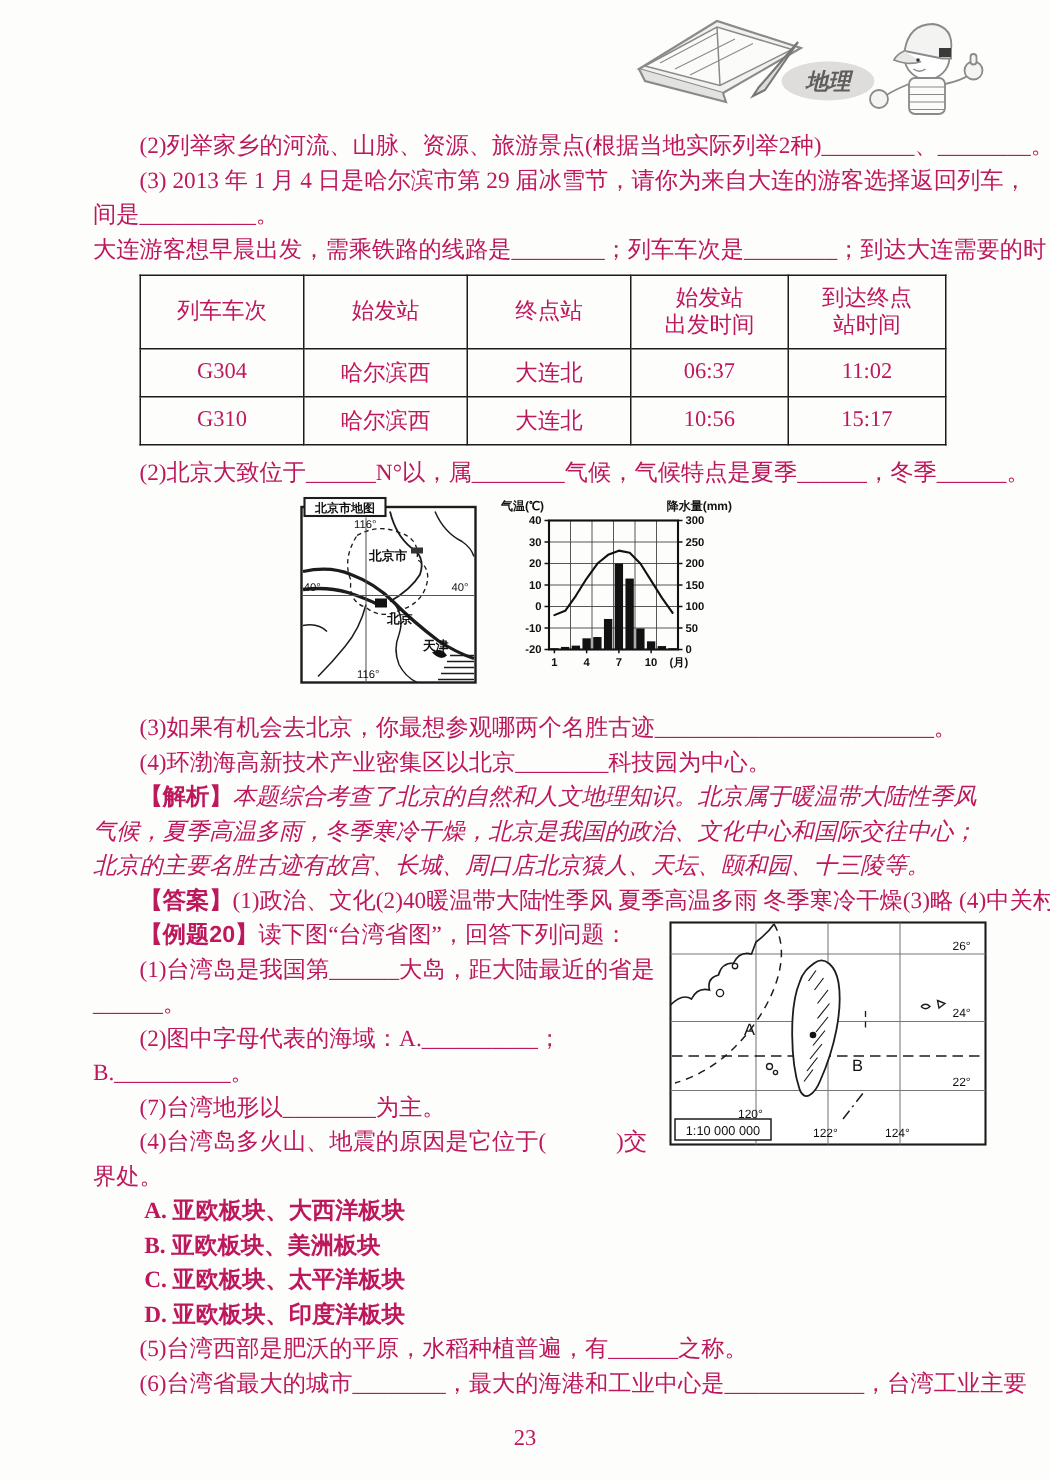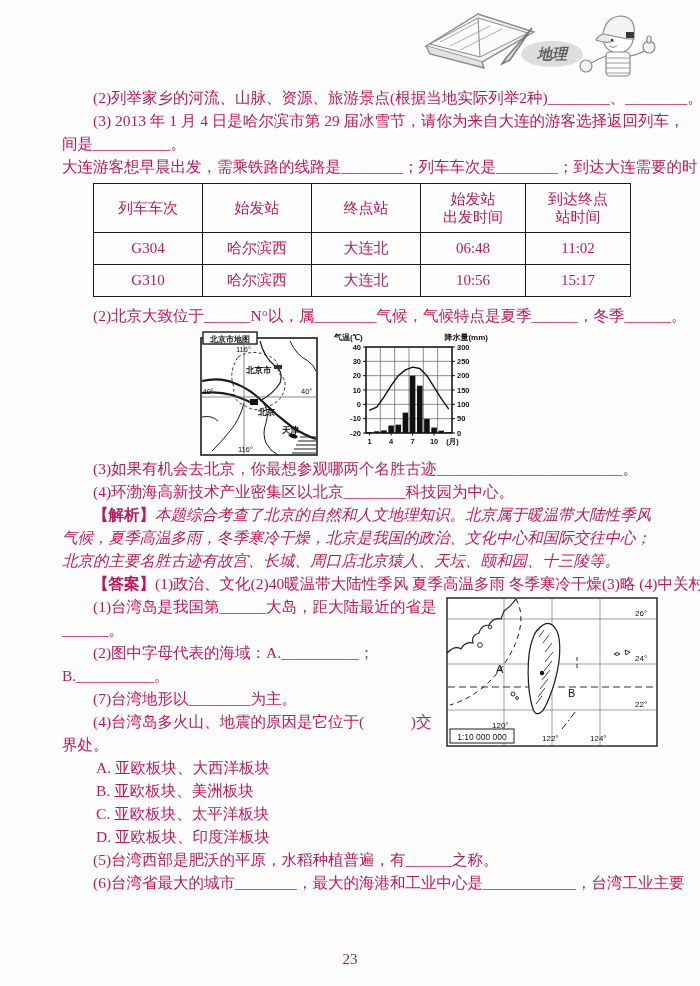--- a/index.html
+++ b/index.html
@@ -12,28 +12,28 @@
   .blab{font-family:"Liberation Sans",sans-serif;font-weight:bold;}
   .kai{font-style:italic;}
   
   table.train{border-collapse:collapse;margin:5px auto 7px auto;}
   table.train th,table.train td{border:1.5px solid #1c1c1c;text-align:center;
       padding:1px 6px;font-weight:normal;font-size:15px;}
   table.train th{white-space:pre-line;line-height:18px;height:46px;}
   table.train td{height:29px;}
   .c1{width:96px}.c2{width:96px}.c3{width:96px}.c4{width:92px}.c5{width:92px}
   
-  .figrow{display:flex;align-items:flex-start;gap:14px;margin:4px 0 0 138px;}
+  .figrow{display:flex;align-items:flex-start;gap:14px;margin:4px 0 17px 138px;}
   svg text{font-family:"Liberation Sans",sans-serif;}
   
   .tw{display:flex;align-items:flex-start;}
   .tw-left{width:384px;}
   .tw-left .ln{white-space:normal;}
   .opt-row{line-height:23px;padding-left:2.2em;}
-  .opt{display:inline-block;width:182px;}
+  .opt{display:inline-block;width:182px;font-weight:bold;}
   .pagenum{position:absolute;left:0;width:700px;top:932px;text-align:center;font-size:15px;margin-top:19px;}
   .deco{position:absolute;top:2px;right:34px;}
 </style>
 </head>
 <body>
 
 <div class="page">
 
   <div class="deco">
     <svg width="246" height="80" viewBox="0 0 246 80">
@@ -86,21 +86,21 @@
         <th class="c3">终点站</th>
         <th class="c4">始发站
 出发时间</th>
         <th class="c5">到达终点
 站时间</th>
       </tr>
       <tr>
         <td>G304</td>
         <td>哈尔滨西</td>
         <td>大连北</td>
-        <td>06:48</td>
+        <td>06:37</td>
         <td>11:02</td>
       </tr>
       <tr>
         <td>G310</td>
         <td>哈尔滨西</td>
         <td>大连北</td>
         <td>10:56</td>
         <td>15:17</td>
       </tr>
     </tbody>
@@ -225,20 +225,23 @@
     <div style="line-height:23px;">
       <span class="blab" style="margin-left:2em;">【解析】</span><span class="kai">本题综合考查了北京的自然和人文地理知识。北京属于暖温带大陆性季风气候，夏季高温多雨，冬季寒冷干燥，北京是我国的政治、文化中心和国际交往中心；北京的主要名胜古迹有故宫、长城、周口店北京猿人、天坛、颐和园、十三陵等。</span>
     </div>
 
     <div class="ln ind">
       <span class="blab">【答案】</span><span>(1)政治、文化(2)40暖温带大陆性季风 夏季高温多雨 冬季寒冷干燥(3)略 (4)中关村</span>
     </div>
 
     <div class="tw">
       <div class="tw-left">
+        <div class="ln ind">
+          <span class="blab">【例题20】</span><span>读下图“台湾省图”，回答下列问题：</span>
+        </div>
         <div class="ln ind">(1)台湾岛是我国第______大岛，距大陆最近的省是______。</div>
         <div class="ln ind">(2)图中字母代表的海域：A.__________；B.__________。</div>
         <div class="ln ind">(7)台湾地形以________为主。</div>
         <div class="ln ind">(4)台湾岛多火山、地震的原因是它位于(　　　)交界处。</div>
         <div class="opt-row">
           <span class="opt">A. 亚欧板块、大西洋板块</span>
           <span class="opt">B. 亚欧板块、美洲板块</span>
         </div>
         <div class="opt-row">
           <span class="opt">C. 亚欧板块、太平洋板块</span>

